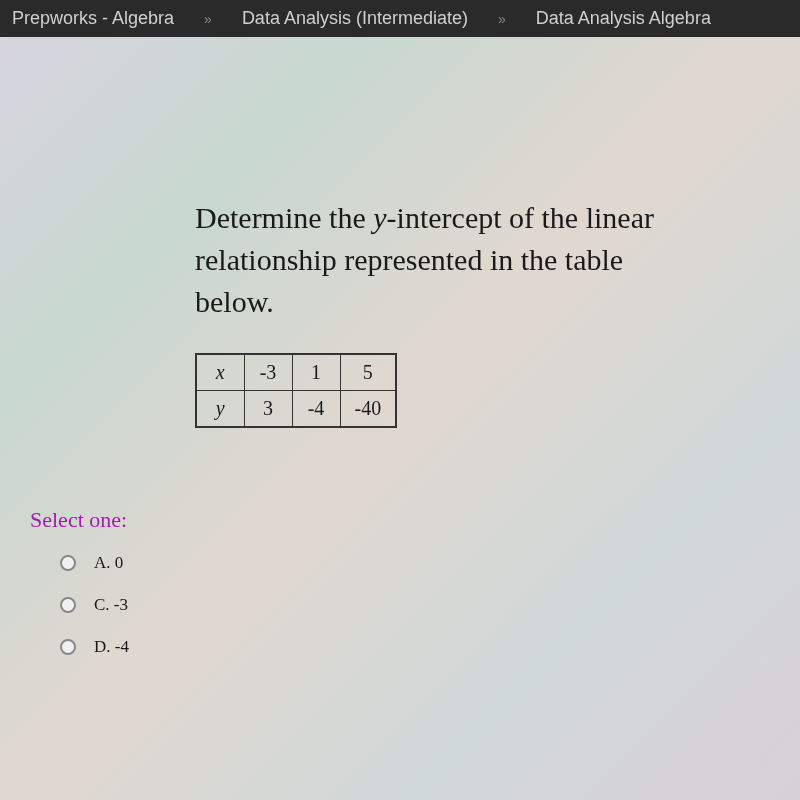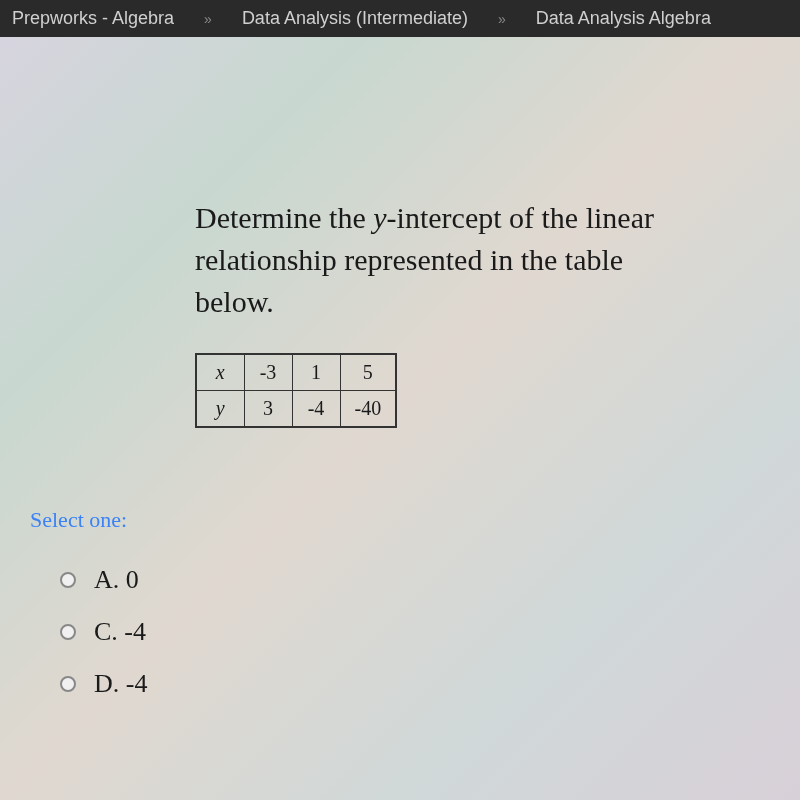--- a/index.html
+++ b/index.html
@@ -68,41 +68,41 @@
       font-style: italic;
       padding: 6px 12px;
     }
     .options-block {
       position: absolute;
       top: 470px;
       left: 30px;
     }
     .select-label {
       font-size: 22px;
-      color: #3b82f6;
-      margin-bottom: 32px;
+      color: #a21caf;
+      margin-bottom: 20px;
       font-family: Georgia, 'Times New Roman', serif;
     }
     .option {
       display: flex;
       align-items: center;
       margin-bottom: 22px;
       padding-left: 30px;
     }
     .radio {
       width: 16px;
       height: 16px;
       border: 2px solid #888;
       border-radius: 50%;
       margin-right: 18px;
       background: #f0f0f0;
       flex-shrink: 0;
     }
     .option-text {
-      font-size: 26px;
+      font-size: 17px;
       color: #1a1a1a;
       font-family: Georgia, 'Times New Roman', serif;
     }
   </style>
 </head>
 <body>
 
 <div class="header">
   <span>Prepworks - Algebra</span>
   <span class="separator">»</span>
@@ -143,21 +143,21 @@
     <div class="select-label">Select one:</div>
 
     <div class="option">
       <div class="radio"></div>
       <span class="option-text">A. 0</span>
     </div>
 
 
     <div class="option">
       <div class="radio"></div>
-      <span class="option-text">C. -4</span>
+      <span class="option-text">C. -3</span>
     </div>
 
     <div class="option">
       <div class="radio"></div>
       <span class="option-text">D. -4</span>
     </div>
   </div>
 
 </div>
 

